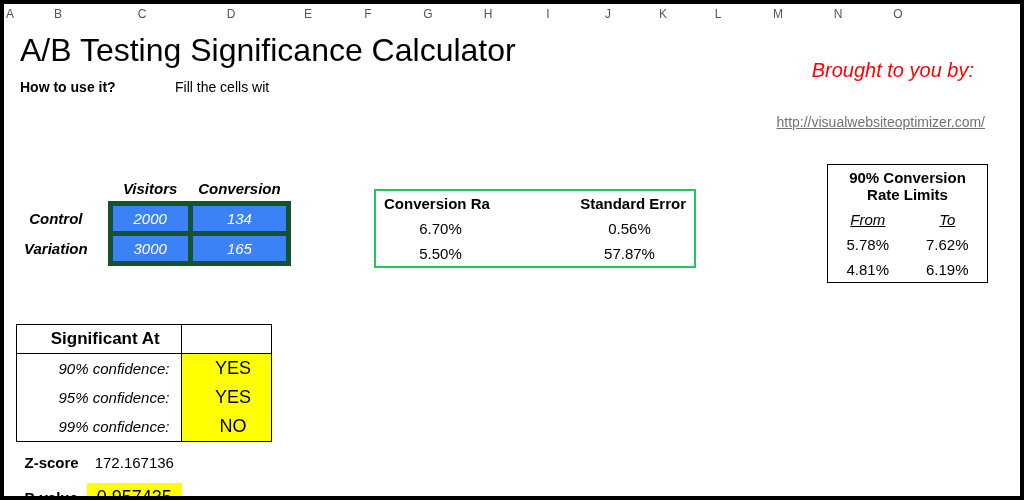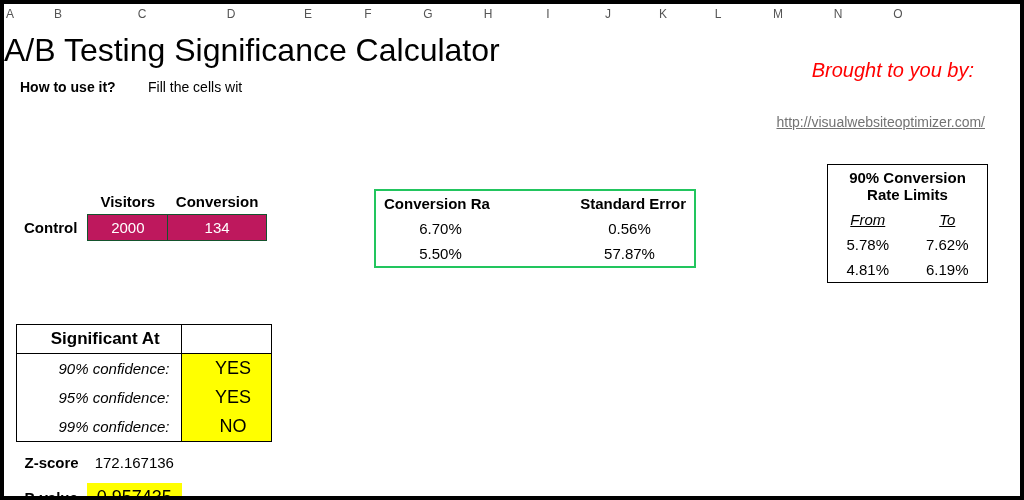--- a/index.html
+++ b/index.html
@@ -20,51 +20,51 @@
     font-size: 12px;
     color: #555;
   }
   .col-headers div {
     text-align: center;
     line-height: 20px;
   }
   .title {
     font-size: 32px;
     font-weight: normal;
-    padding: 8px 16px 4px 0;
+    padding: 8px 16px 4px 16px;
   }
   .brought {
     position: absolute;
     right: 46px;
     top: 55px;
     color: #ff0000;
     font-style: italic;
     font-size: 20px;
   }
   .howto-row {
     padding: 6px 16px;
     display: flex;
     align-items: center;
   }
-  .howto-label { font-weight: bold; width: 128px; }
+  .howto-label { font-weight: bold; width: 155px; }
   .howto-text { }
   .link {
     position: absolute;
     right: 35px;
     top: 110px;
     color: #737373;
     text-decoration: underline;
     font-size: 14px;
   }
   table { border-collapse: collapse; }
   td, th { padding: 4px 8px; font-size: 15px; }
-  .input-table { position: absolute; left: 12px; top: 185px; }
+  .input-table { position: absolute; left: 12px; top: 172px; font-style: italic; }
   .input-table th { font-weight: bold; text-align: center; }
-  .input-table .rowlabel { font-weight: bold; text-align: center; padding-right: 10px; }
-  .red-cell { background: #be185d; color: #fff; text-align: center; border: 1px solid #14532d; width: 80px; }
+  .input-table .rowlabel { font-weight: bold; text-align: center; padding-right: 20px; }
+  .red-cell { background: #3b82f6; color: #fff; text-align: center; border: 5px solid #14532d; width: 80px; }
   .conv-table { position: absolute; left: 370px; top: 185px; border: 2px solid #22c55e; }
   .conv-table th { font-weight: bold; text-align: left; }
   .conv-table td { text-align: center; }
   .limits-table { position: absolute; right: 32px; top: 160px; border: 1px solid #000; }
   .limits-table .hdr { font-weight: bold; text-align: center; }
   .limits-table .sub { font-style: italic; text-align: center; text-decoration: underline; }
   .limits-table td { text-align: center; }
   .sig-table { position: absolute; left: 12px; top: 320px; }
   .sig-table .box { border: 1px solid #000; padding-left: 20px; }
   .sig-title { font-weight: bold; font-size: 17px; text-align: center; }
@@ -107,20 +107,25 @@
       <tr>
     <th></th>
     <th>Visitors</th>
     <th>Conversion</th>
   </tr>
   <tr>
     <td class="rowlabel">Control</td>
     <td class="red-cell">2000</td>
     <td class="red-cell">134</td>
   </tr>
+  <tr>
+    <td class="rowlabel">Variation</td>
+    <td class="red-cell">3000</td>
+    <td class="red-cell">165</td>
+  </tr>
 </tbody>
   </table>
 
 <table class="conv-table">
   <tbody>
       <tr>
     <th style="width:130px">Conversion Ra</th>
     <th style="width:60px"></th>
     <th style="width:130px;text-align:right">Standard Error</th>
   </tr>

